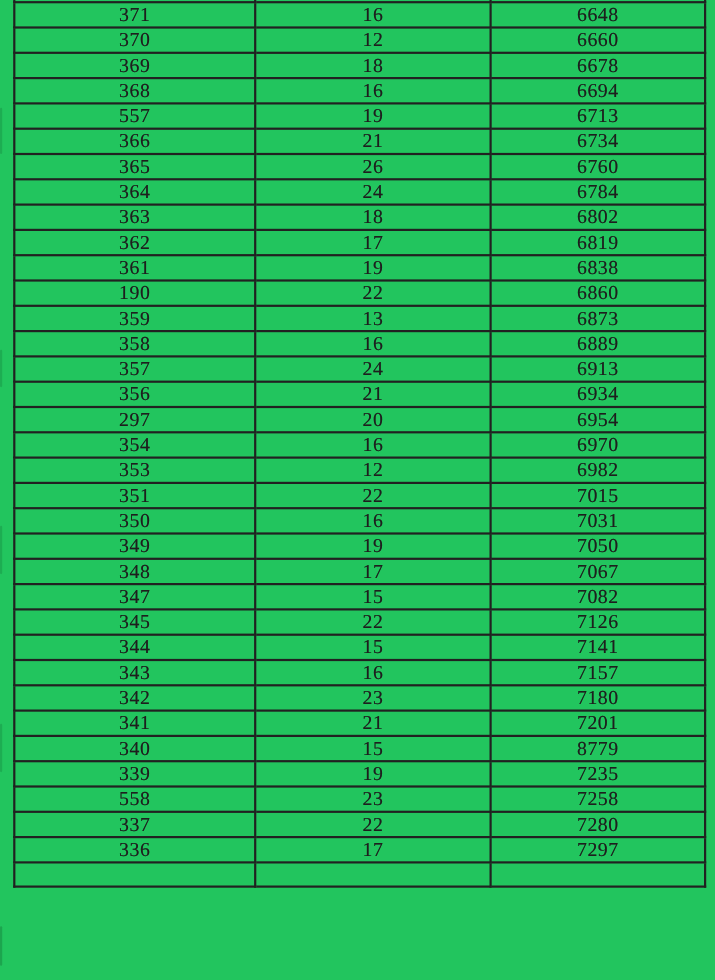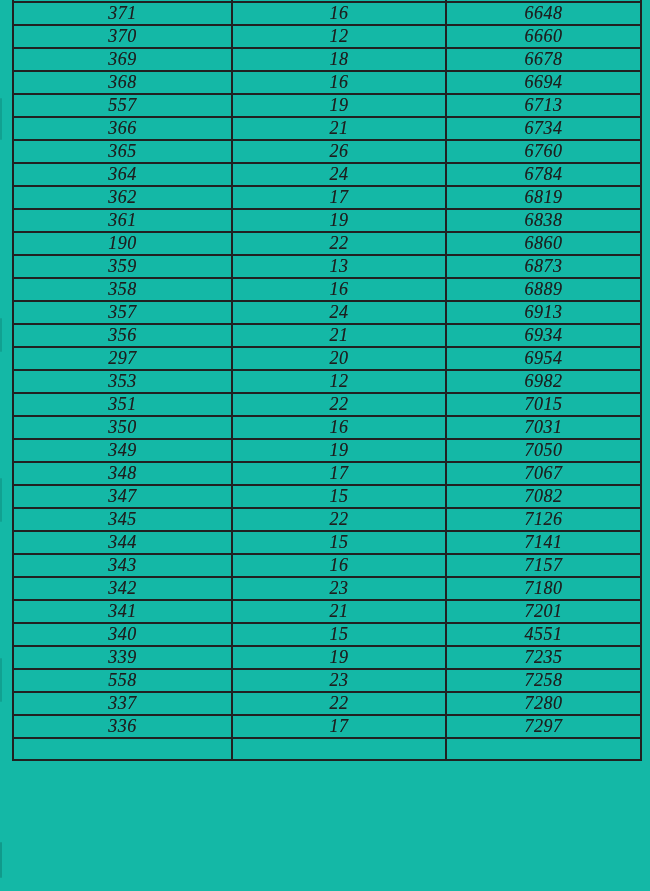--- a/index.html
+++ b/index.html
@@ -10,22 +10,21 @@
   body {
     position: relative;
     width: 650px;
     height: 891px;
     overflow: hidden;
     font-family: "Liberation Serif", "DejaVu Serif", serif;
   }
   .page {
     position: absolute;
     inset: 0;
-    background: #14b8a6;
-    font-style: italic;
+    background: #22c55e;
   }
   table.score-table {
     position: absolute;
     left: 12px;
     top: -22px;
     width: 628px;
     border-collapse: collapse;
     table-layout: fixed;
   }
   table.score-table td {
@@ -115,20 +114,25 @@
     <td>365</td>
     <td>26</td>
     <td>6760</td>
   </tr>
         <tr>
     <td>364</td>
     <td>24</td>
     <td>6784</td>
   </tr>
         <tr>
+    <td>363</td>
+    <td>18</td>
+    <td>6802</td>
+  </tr>
+        <tr>
     <td>362</td>
     <td>17</td>
     <td>6819</td>
   </tr>
         <tr>
     <td>361</td>
     <td>19</td>
     <td>6838</td>
   </tr>
         <tr>
@@ -155,20 +159,25 @@
     <td>356</td>
     <td>21</td>
     <td>6934</td>
   </tr>
         <tr>
     <td>297</td>
     <td>20</td>
     <td>6954</td>
   </tr>
         <tr>
+    <td>354</td>
+    <td>16</td>
+    <td>6970</td>
+  </tr>
+        <tr>
     <td>353</td>
     <td>12</td>
     <td>6982</td>
   </tr>
         <tr>
     <td>351</td>
     <td>22</td>
     <td>7015</td>
   </tr>
         <tr>
@@ -212,21 +221,21 @@
     <td>7180</td>
   </tr>
         <tr>
     <td>341</td>
     <td>21</td>
     <td>7201</td>
   </tr>
         <tr>
     <td>340</td>
     <td>15</td>
-    <td>4551</td>
+    <td>8779</td>
   </tr>
         <tr>
     <td>339</td>
     <td>19</td>
     <td>7235</td>
   </tr>
         <tr>
     <td>558</td>
     <td>23</td>
     <td>7258</td>

